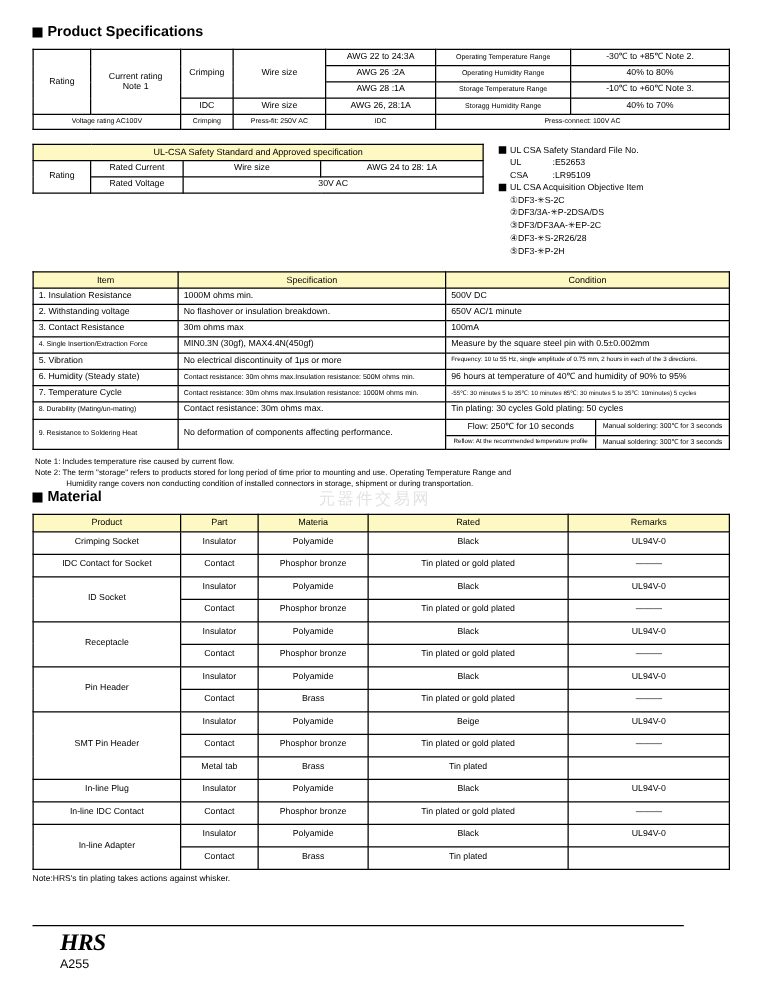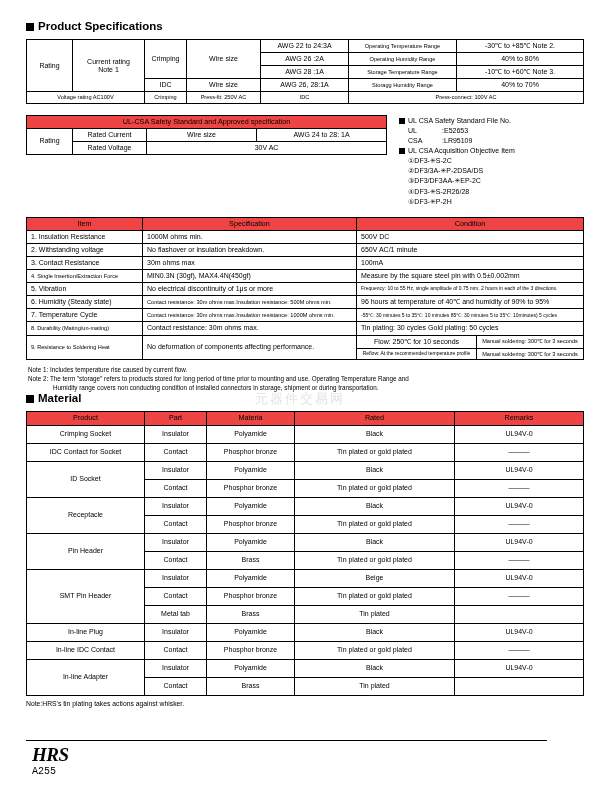--- a/index.html
+++ b/index.html
@@ -43,21 +43,21 @@
   td, th {
     border: 1px solid #000;
     font-size: 7px;
     padding: 2px 3px;
     vertical-align: middle;
     text-align: center;
     font-weight: normal;
     line-height: 1.15;
   }
   .hdr {
-    background: #ef4444;
+    background: #fef9c3;
     font-size: 7.2px;
   }
   .left { text-align: left; padding-left: 4px; }
   .tiny { font-size: 5.6px; }
   .xtiny { font-size: 5.0px; }
 
   
   #spec1 { width: 557px; margin-bottom: 11px; }
 
   
@@ -134,22 +134,22 @@
   }
   .hrs-logo {
     font-family: "Liberation Serif", serif;
     font-weight: bold;
     font-style: italic;
     font-size: 19px;
     letter-spacing: -0.5px;
   }
   .page-num {
     font-size: 10px;
-    margin-left: 6px;
-    font-family: Liberation Mono, monospace;
+    margin-left: 22px;
+    font-family: Liberation Sans, sans-serif;
   }
 </style>
 </head>
 <body>
 
 <div class="page">
 
   <div class="section-title">
     <span class="marker"></span><span>Product Specifications</span>
   </div>

